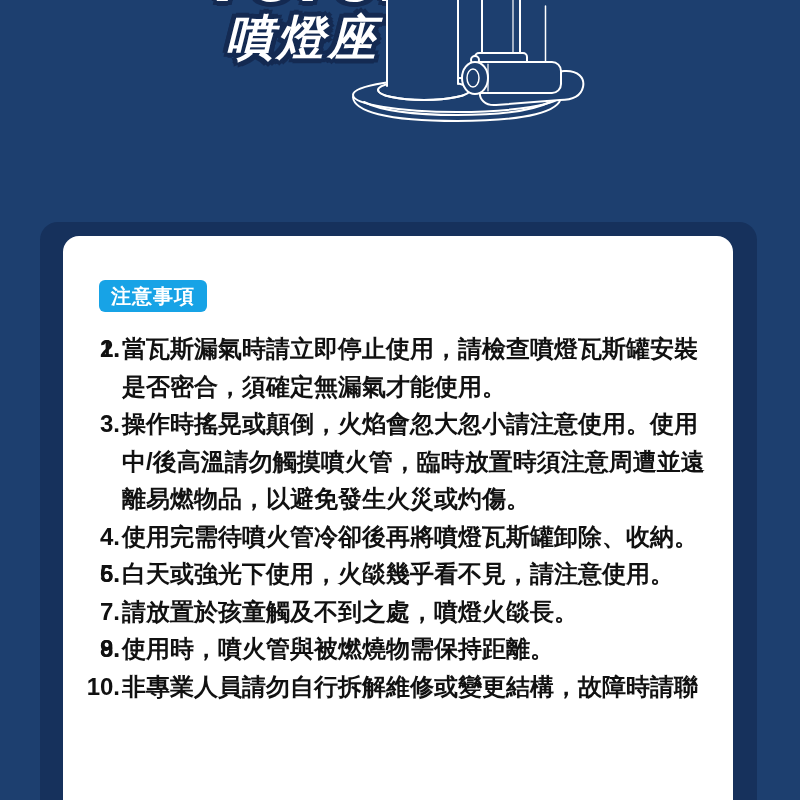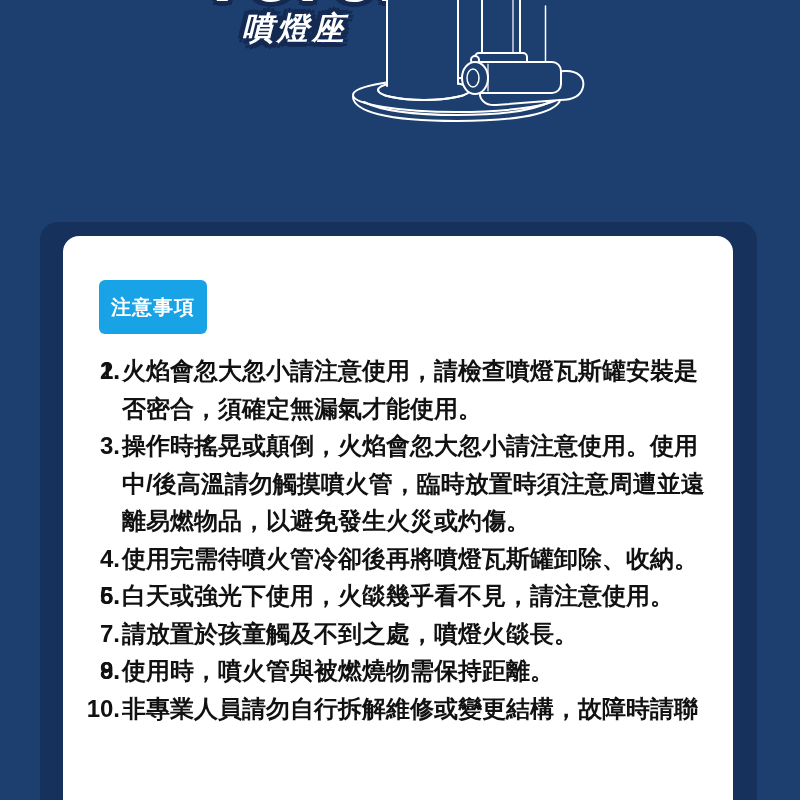--- a/index.html
+++ b/index.html
@@ -18,47 +18,46 @@
     position: absolute; left: 203px; top: -63px;
     font-size: 76px; font-weight: bold; font-style: italic;
     color: #ffffff; letter-spacing: 4px; line-height: 1;
     text-shadow:
       -5px 0 #142a52, 5px 0 #142a52, 0 -5px #142a52, 0 5px #142a52,
       -4px -4px #142a52, 4px -4px #142a52, -4px 4px #142a52, 4px 4px #142a52;
     white-space: nowrap;
   }
   .title {
     position: absolute; left: 226px; top: 10px;
-    font-size: 32px; font-weight: bold; font-style: italic;
+    font-size: 48px; font-weight: bold; font-style: italic;
     color: #ffffff; letter-spacing: 3px; line-height: 1.15;
     text-shadow:
       -5px 0 #142a52, 5px 0 #142a52, 0 -5px #142a52, 0 5px #142a52,
       -4px -4px #142a52, 4px -4px #142a52, -4px 4px #142a52, 4px 4px #142a52;
     white-space: nowrap;
-    margin-left: 16px;
   }
   .illus { position: absolute; left: 340px; top: 0; }
 
   
   .backing {
     position: absolute; left: 40px; top: 222px;
     width: 717px; height: 600px;
     background: #16315c; border-radius: 18px;
   }
   .card {
     position: absolute; left: 63px; top: 236px;
     width: 670px; height: 580px;
     background: #ffffff; border-radius: 16px;
   }
   .notice-label {
     display: inline-block;
     margin: 44px 0 0 36px;
     background: #17a3e6; color: #ffffff;
     font-size: 20px; font-weight: bold;
-    line-height: 22px; padding: 16px 12px;
+    line-height: 22px; padding: 5px 12px;
     border-radius: 6px; letter-spacing: 1px;
   }
   .notes {
     margin: 18px 20px 0 22px;
     color: #111111;
     font-size: 24px; font-weight: bold;
     line-height: 37.5px;
   }
   .note { position: relative; padding-left: 37px; }
   .note-num {
@@ -114,21 +113,21 @@
 
   <div class="card">
     <div class="notice-label">注意事項</div>
     <div class="notes">
   <div class="note">
     <span class="note-num">1.</span>
   </div>
 
   <div class="note">
     <span class="note-num">2.</span>
-    <span class="note-text">火焰會忽大忽小請注意使用，請檢查噴燈瓦斯罐安裝是否密合，須確定無漏氣才能使用。</span>
+    <span class="note-text">當瓦斯漏氣時請立即停止使用，請檢查噴燈瓦斯罐安裝是否密合，須確定無漏氣才能使用。</span>
   </div>
 
   <div class="note">
     <span class="note-num">3.</span>
     <span class="note-text">操作時搖晃或顛倒，火焰會忽大忽小請注意使用。使用中/後高溫請勿觸摸噴火管，臨時放置時須注意周遭並遠離易燃物品，以避免發生火災或灼傷。</span>
   </div>
 
   <div class="note">
     <span class="note-num">4.</span>
     <span class="note-text">使用完需待噴火管冷卻後再將噴燈瓦斯罐卸除、收納。</span>

